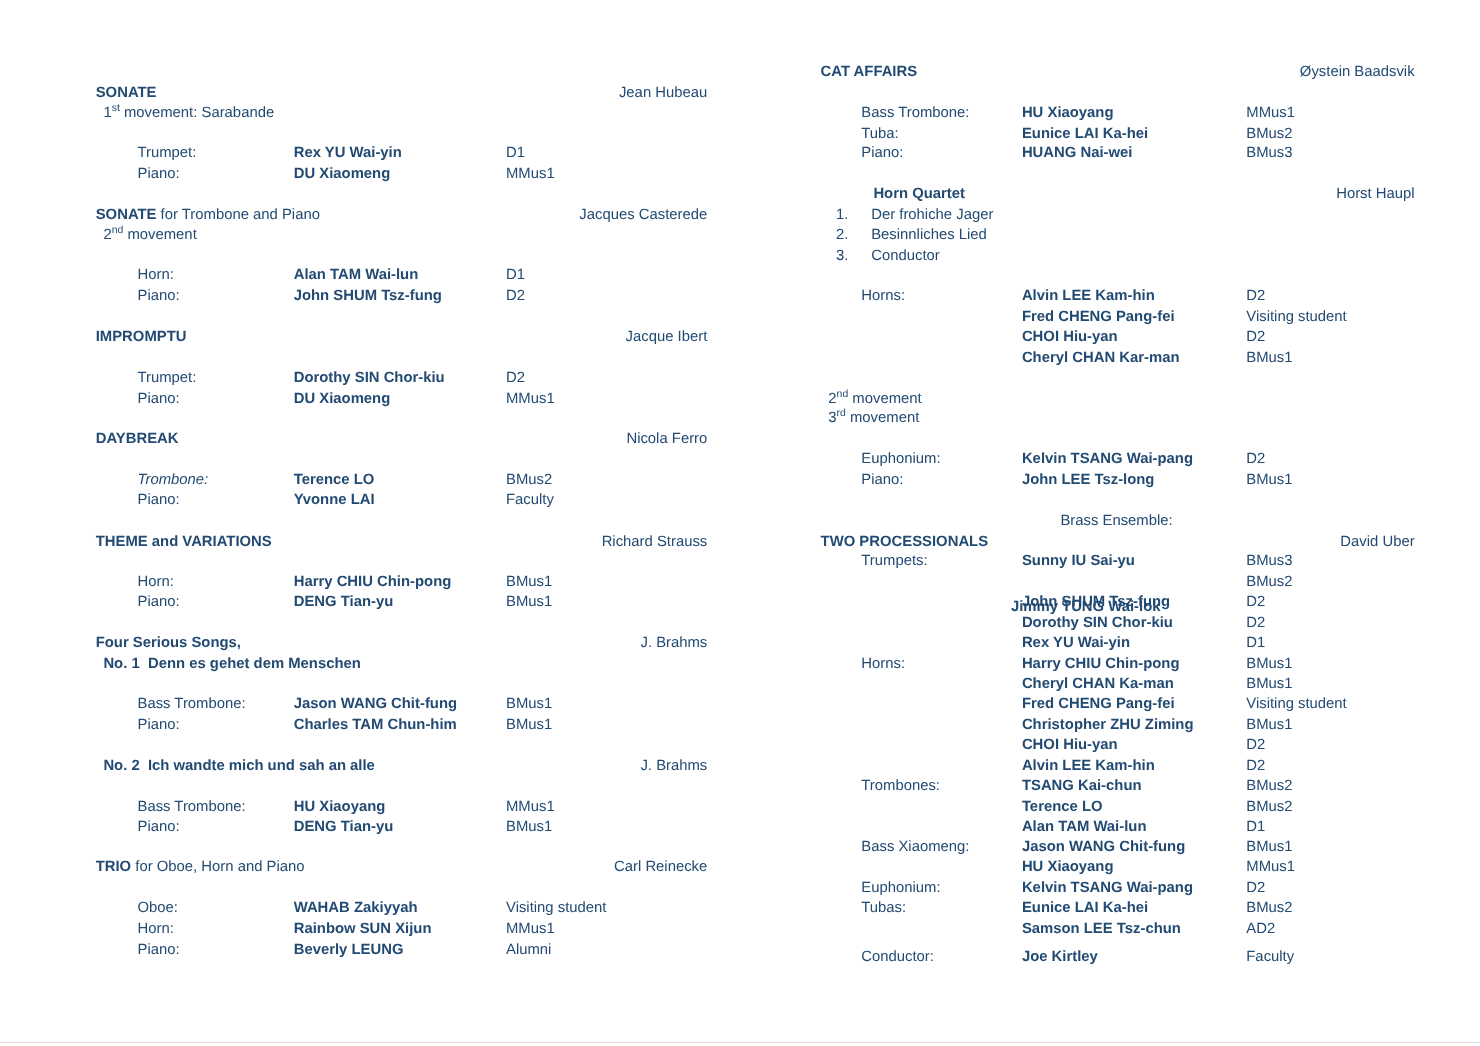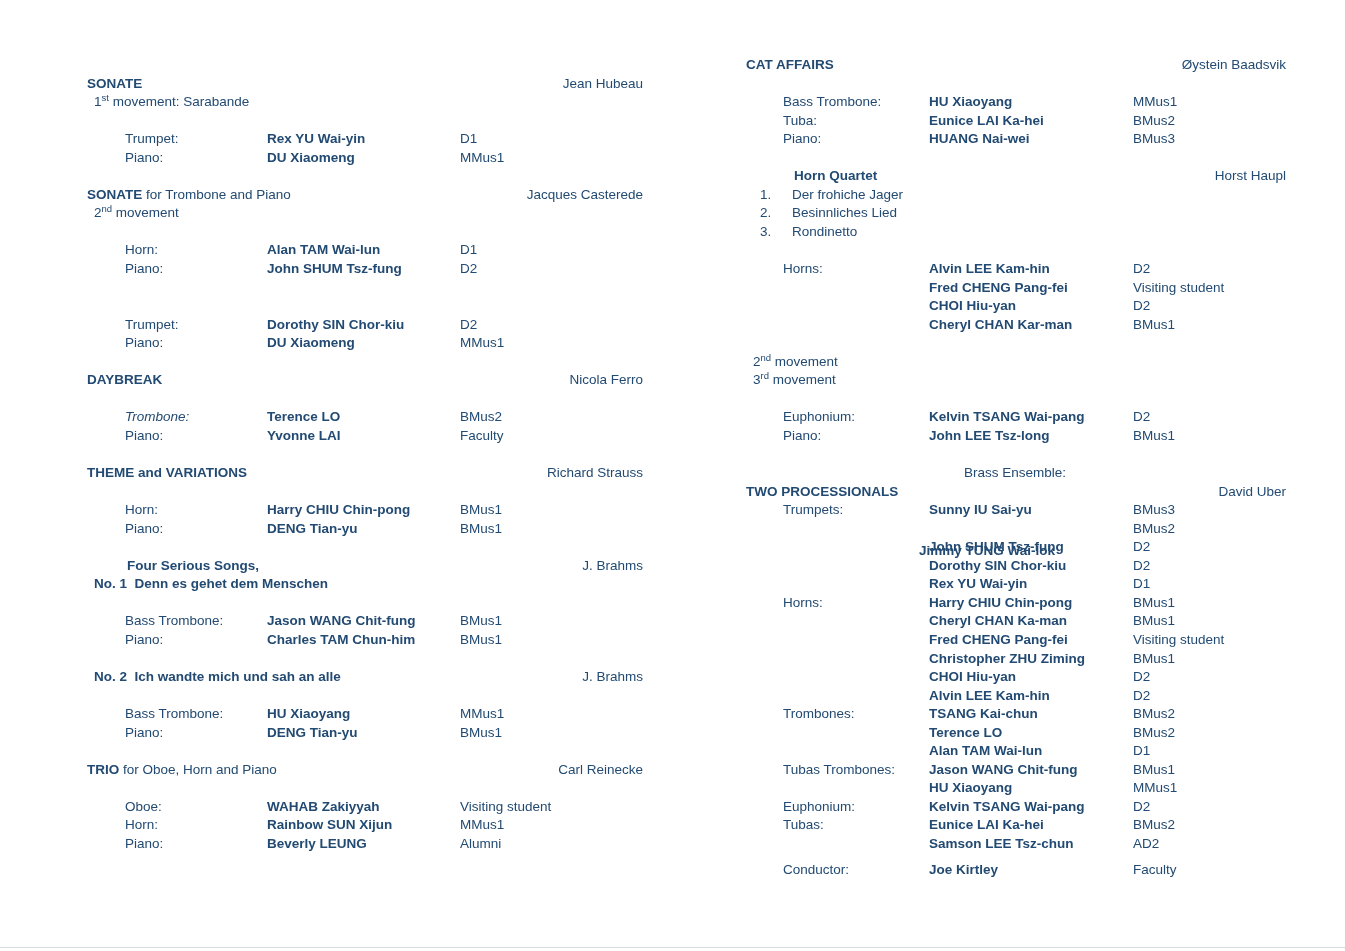--- a/index.html
+++ b/index.html
@@ -30,35 +30,36 @@
       <div class="line"></div>
       <div class="line"><span style="left: 38px;">Trumpet:</span><span class="b" style="left: 180px;">Rex YU Wai-yin</span><span style="left: 373px;">D1</span></div>
       <div class="line"><span style="left: 38px;">Piano:</span><span class="b" style="left: 180px;">DU Xiaomeng</span><span style="left: 373px;">MMus1</span></div>
       <div class="line"></div>
       <div class="line"><span style="left: 0px;"><span class="b" style="position: static;">SONATE</span><span style="position: static;"> for Trombone and Piano</span></span><span class="composer">Jacques Casterede</span></div>
       <div class="line"><span style="left: 7px;"><span style="position: static;">2</span><sup>nd</sup><span style="position: static;"> movement</span></span></div>
       <div class="line"></div>
       <div class="line"><span style="left: 38px;">Horn:</span><span class="b" style="left: 180px;">Alan TAM Wai-lun</span><span style="left: 373px;">D1</span></div>
       <div class="line"><span style="left: 38px;">Piano:</span><span class="b" style="left: 180px;">John SHUM Tsz-fung</span><span style="left: 373px;">D2</span></div>
       <div class="line"></div>
+      <div class="line"><span style="left: 0px;"><span class="b" style="position: static;">IMPROMPTU</span></span><span class="composer">Jacque Ibert</span></div>
       <div class="line"></div>
       <div class="line"><span style="left: 38px;">Trumpet:</span><span class="b" style="left: 180px;">Dorothy SIN Chor-kiu</span><span style="left: 373px;">D2</span></div>
       <div class="line"><span style="left: 38px;">Piano:</span><span class="b" style="left: 180px;">DU Xiaomeng</span><span style="left: 373px;">MMus1</span></div>
       <div class="line"></div>
       <div class="line"><span style="left: 0px;"><span class="b" style="position: static;">DAYBREAK</span></span><span class="composer">Nicola Ferro</span></div>
       <div class="line"></div>
       <div class="line"><span style="left: 38px; font-style: italic;">Trombone:</span><span class="b" style="left: 180px;">Terence LO</span><span style="left: 373px;">BMus2</span></div>
       <div class="line"><span style="left: 38px;">Piano:</span><span class="b" style="left: 180px;">Yvonne LAI</span><span style="left: 373px;">Faculty</span></div>
       <div class="line"></div>
       <div class="line"><span style="left: 0px;"><span class="b" style="position: static;">THEME and VARIATIONS</span></span><span class="composer">Richard Strauss</span></div>
       <div class="line"></div>
       <div class="line"><span style="left: 38px;">Horn:</span><span class="b" style="left: 180px;">Harry CHIU Chin-pong</span><span style="left: 373px;">BMus1</span></div>
       <div class="line"><span style="left: 38px;">Piano:</span><span class="b" style="left: 180px;">DENG Tian-yu</span><span style="left: 373px;">BMus1</span></div>
       <div class="line"></div>
-      <div class="line"><span style="left: 0px; margin-left: 40px;"><span class="b" style="position: static;">Four Serious Songs,</span></span><span class="composer">J. Brahms</span></div>
+      <div class="line"><span style="left: 0px;"><span class="b" style="position: static;">Four Serious Songs,</span></span><span class="composer">J. Brahms</span></div>
       <div class="line"><span style="left: 7px;"><span class="b" style="position: static;">No. 1  Denn es gehet dem Menschen</span></span></div>
       <div class="line"></div>
       <div class="line"><span style="left: 38px;">Bass Trombone:</span><span class="b" style="left: 180px;">Jason WANG Chit-fung</span><span style="left: 373px;">BMus1</span></div>
       <div class="line"><span style="left: 38px;">Piano:</span><span class="b" style="left: 180px; text-align: center;">Charles TAM Chun-him</span><span style="left: 373px;">BMus1</span></div>
       <div class="line"></div>
       <div class="line"><span style="left: 7px;"><span class="b" style="position: static;">No. 2  Ich wandte mich und sah an alle</span></span><span class="composer">J. Brahms</span></div>
       <div class="line"></div>
       <div class="line"><span style="left: 38px;">Bass Trombone:</span><span class="b" style="left: 180px;">HU Xiaoyang</span><span style="left: 373px;">MMus1</span></div>
       <div class="line"><span style="left: 38px;">Piano:</span><span class="b" style="left: 180px;">DENG Tian-yu</span><span style="left: 373px;">BMus1</span></div>
       <div class="line"></div>
@@ -71,21 +72,21 @@
   <div class="col" id="col-right" style="left: 746px; width: 540px;">
       <div class="line"><span style="left: 0px;"><span class="b" style="position: static;">CAT AFFAIRS</span></span><span class="composer">Øystein Baadsvik</span></div>
       <div class="line"></div>
       <div class="line"><span style="left: 37px;">Bass Trombone:</span><span class="b" style="left: 183px;">HU Xiaoyang</span><span style="left: 387px;">MMus1</span></div>
       <div class="line"><span style="left: 37px;">Tuba:</span><span class="b" style="left: 183px;">Eunice LAI Ka-hei</span><span style="left: 387px;">BMus2</span></div>
       <div class="line"><span style="left: 37px;">Piano:</span><span class="b" style="left: 183px;">HUANG Nai-wei</span><span style="left: 387px;">BMus3</span></div>
       <div class="line"></div>
       <div class="line"><span style="left: 0px; margin-left: 48px;"><span class="b" style="position: static;">Horn Quartet</span></span><span class="composer">Horst Haupl</span></div>
       <div class="line"><span style="left: 14px;">1.</span><span style="left: 46px;">Der frohiche Jager</span></div>
       <div class="line"><span style="left: 14px;">2.</span><span style="left: 46px;">Besinnliches Lied</span></div>
-      <div class="line"><span style="left: 14px;">3.</span><span style="left: 46px;">Rondinetto</span></div>
+      <div class="line"><span style="left: 14px;">3.</span><span style="left: 46px;">Conductor</span></div>
       <div class="line"></div>
       <div class="line"><span style="left: 37px;">Horns:</span><span class="b" style="left: 183px;">Alvin LEE Kam-hin</span><span style="left: 387px;">D2</span></div>
       <div class="line"><span class="b" style="left: 183px;">Fred CHENG Pang-fei</span><span style="left: 387px;">Visiting student</span></div>
       <div class="line"><span class="b" style="left: 183px;">CHOI Hiu-yan</span><span style="left: 387px;">D2</span></div>
       <div class="line"><span class="b" style="left: 183px;">Cheryl CHAN Kar-man</span><span style="left: 387px;">BMus1</span></div>
       <div class="line"></div>
       <div class="line"><span style="left: 7px;"><span style="position: static;">2</span><sup>nd</sup><span style="position: static;"> movement</span></span></div>
       <div class="line"><span style="left: 7px;"><span style="position: static;">3</span><sup>rd</sup><span style="position: static;"> movement</span></span></div>
       <div class="line"></div>
       <div class="line"><span style="left: 37px;">Euphonium:</span><span class="b" style="left: 183px;">Kelvin TSANG Wai-pang</span><span style="left: 387px;">D2</span></div>
@@ -100,21 +101,21 @@
       <div class="line"><span class="b" style="left: 183px;">Rex YU Wai-yin</span><span style="left: 387px;">D1</span></div>
       <div class="line"><span style="left: 37px;">Horns:</span><span class="b" style="left: 183px;">Harry CHIU Chin-pong</span><span style="left: 387px;">BMus1</span></div>
       <div class="line"><span class="b" style="left: 183px;">Cheryl CHAN Ka-man</span><span style="left: 387px;">BMus1</span></div>
       <div class="line"><span class="b" style="left: 183px;">Fred CHENG Pang-fei</span><span style="left: 387px;">Visiting student</span></div>
       <div class="line"><span class="b" style="left: 183px;">Christopher ZHU Ziming</span><span style="left: 387px;">BMus1</span></div>
       <div class="line"><span class="b" style="left: 183px;">CHOI Hiu-yan</span><span style="left: 387px;">D2</span></div>
       <div class="line"><span class="b" style="left: 183px;">Alvin LEE Kam-hin</span><span style="left: 387px;">D2</span></div>
       <div class="line"><span style="left: 37px;">Trombones:</span><span class="b" style="left: 183px;">TSANG Kai-chun</span><span style="left: 387px;">BMus2</span></div>
       <div class="line"><span class="b" style="left: 183px;">Terence LO</span><span style="left: 387px;">BMus2</span></div>
       <div class="line"><span class="b" style="left: 183px;">Alan TAM Wai-lun</span><span style="left: 387px;">D1</span></div>
-      <div class="line"><span style="left: 37px;">Tubas Trombones:</span><span class="b" style="left: 183px;">Jason WANG Chit-fung</span><span style="left: 387px;">BMus1</span></div>
+      <div class="line"><span style="left: 37px;">Bass Xiaomeng:</span><span class="b" style="left: 183px;">Jason WANG Chit-fung</span><span style="left: 387px;">BMus1</span></div>
       <div class="line"><span class="b" style="left: 183px;">HU Xiaoyang</span><span style="left: 387px;">MMus1</span></div>
       <div class="line"><span style="left: 37px;">Euphonium:</span><span class="b" style="left: 183px;">Kelvin TSANG Wai-pang</span><span style="left: 387px;">D2</span></div>
       <div class="line"><span style="left: 37px;">Tubas:</span><span class="b" style="left: 183px;">Eunice LAI Ka-hei</span><span style="left: 387px;">BMus2</span></div>
       <div class="line"><span class="b" style="left: 183px;">Samson LEE Tsz-chun</span><span style="left: 387px;">AD2</span></div>
       <div style="height: 7px;"></div>
       <div class="line"><span style="left: 37px;">Conductor:</span><span class="b" style="left: 183px;">Joe Kirtley</span><span style="left: 387px;">Faculty</span></div>
     </div>
   <div class="bottom-rule"></div>
 </div>
 

